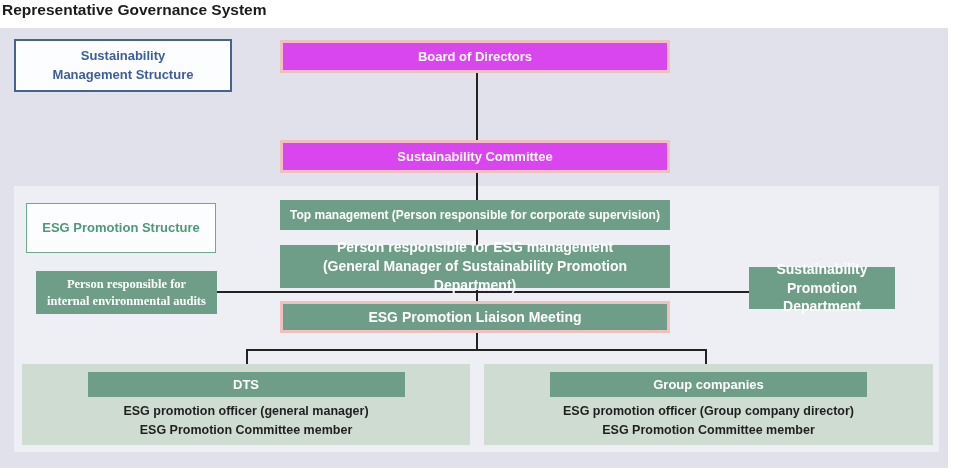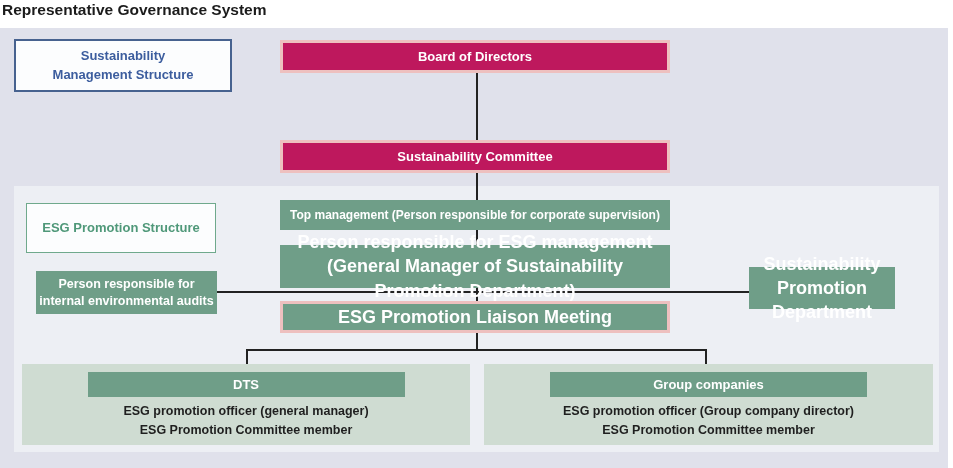--- a/index.html
+++ b/index.html
@@ -25,34 +25,34 @@
 
   .box { position:absolute; z-index:3; display:flex; align-items:center; justify-content:center; text-align:center; }
 
   .label-box {
     background:#fcfdfe; font-weight:bold; font-size:13px; line-height:1.4;
   }
   .label-blue  { left:14px; top:39px;  width:218px; height:53px; border:2px solid #47628f; color:#3c5d9e; }
   .label-green { left:26px; top:203px; width:190px; height:50px; border:1px solid #6fa98c; color:#4f9879; }
 
   .blue-box {
-    left:280px; width:390px; background:#be185d; color:#ffffff;
+    left:280px; width:390px; background:#d946ef; color:#ffffff;
     font-weight:bold; font-size:13px;
   }
   .b1 { top:40px;  height:33px; border:3px solid #eec0bf; }
   .b2 { top:87px;  height:34px; }
   .b3 { top:140px; height:33px; border:3px solid #eec0bf; }
 
   .green-box {
-    background:#6f9e88; color:#ffffff; font-weight:bold; font-size:18px; line-height:1.35;
+    background:#6f9e88; color:#ffffff; font-weight:bold; font-size:14px; line-height:1.35;
   }
   .g-top     { left:280px; top:200px; width:390px; height:30px; font-size:12px; white-space:nowrap; }
   .g-manager { left:280px; top:245px; width:390px; height:43px; }
   .g-liaison { left:280px; top:301px; width:390px; height:32px; border:3px solid #eec0bf; }
-  .g-left    { left:36px;  top:271px; width:181px; height:43px; font-size:12.5px; }
+  .g-left    { left:36px;  top:271px; width:181px; height:43px; font-size:12.5px;font-family:Liberation Serif, serif; }
   .g-right   { left:749px; top:267px; width:146px; height:42px; }
 
   .panel {
     position:absolute; top:364px; height:81px; background:#cfdcd2; z-index:3;
     display:flex; flex-direction:column; align-items:center;
   }
   .panel-left  { left:22px;  width:448px; }
   .panel-right { left:484px; width:449px; }
   .panel-header {
     margin-top:8px; width:317px; height:25px; background:#6f9e88;

